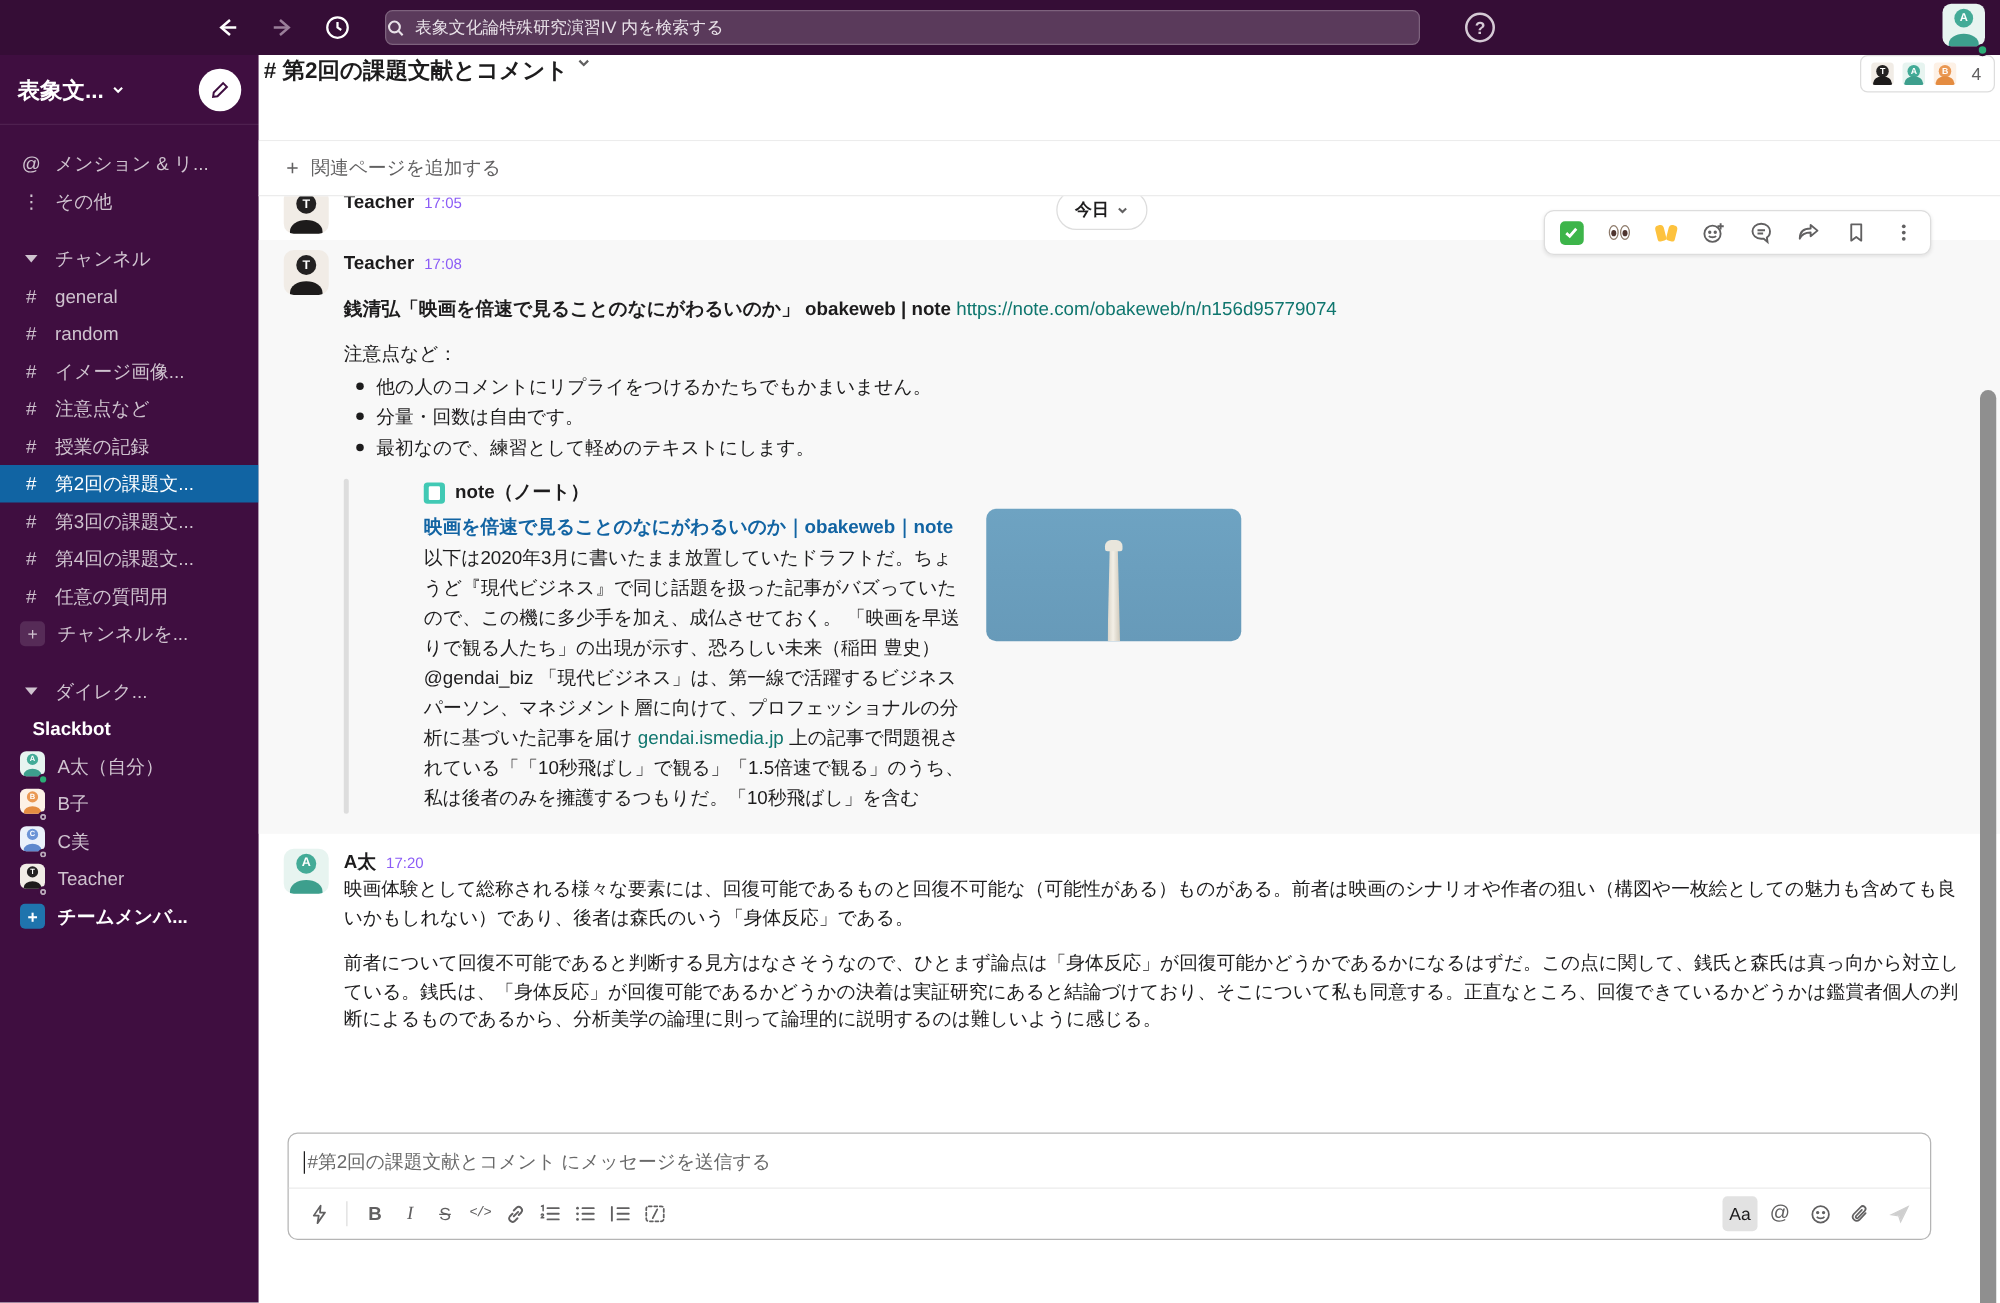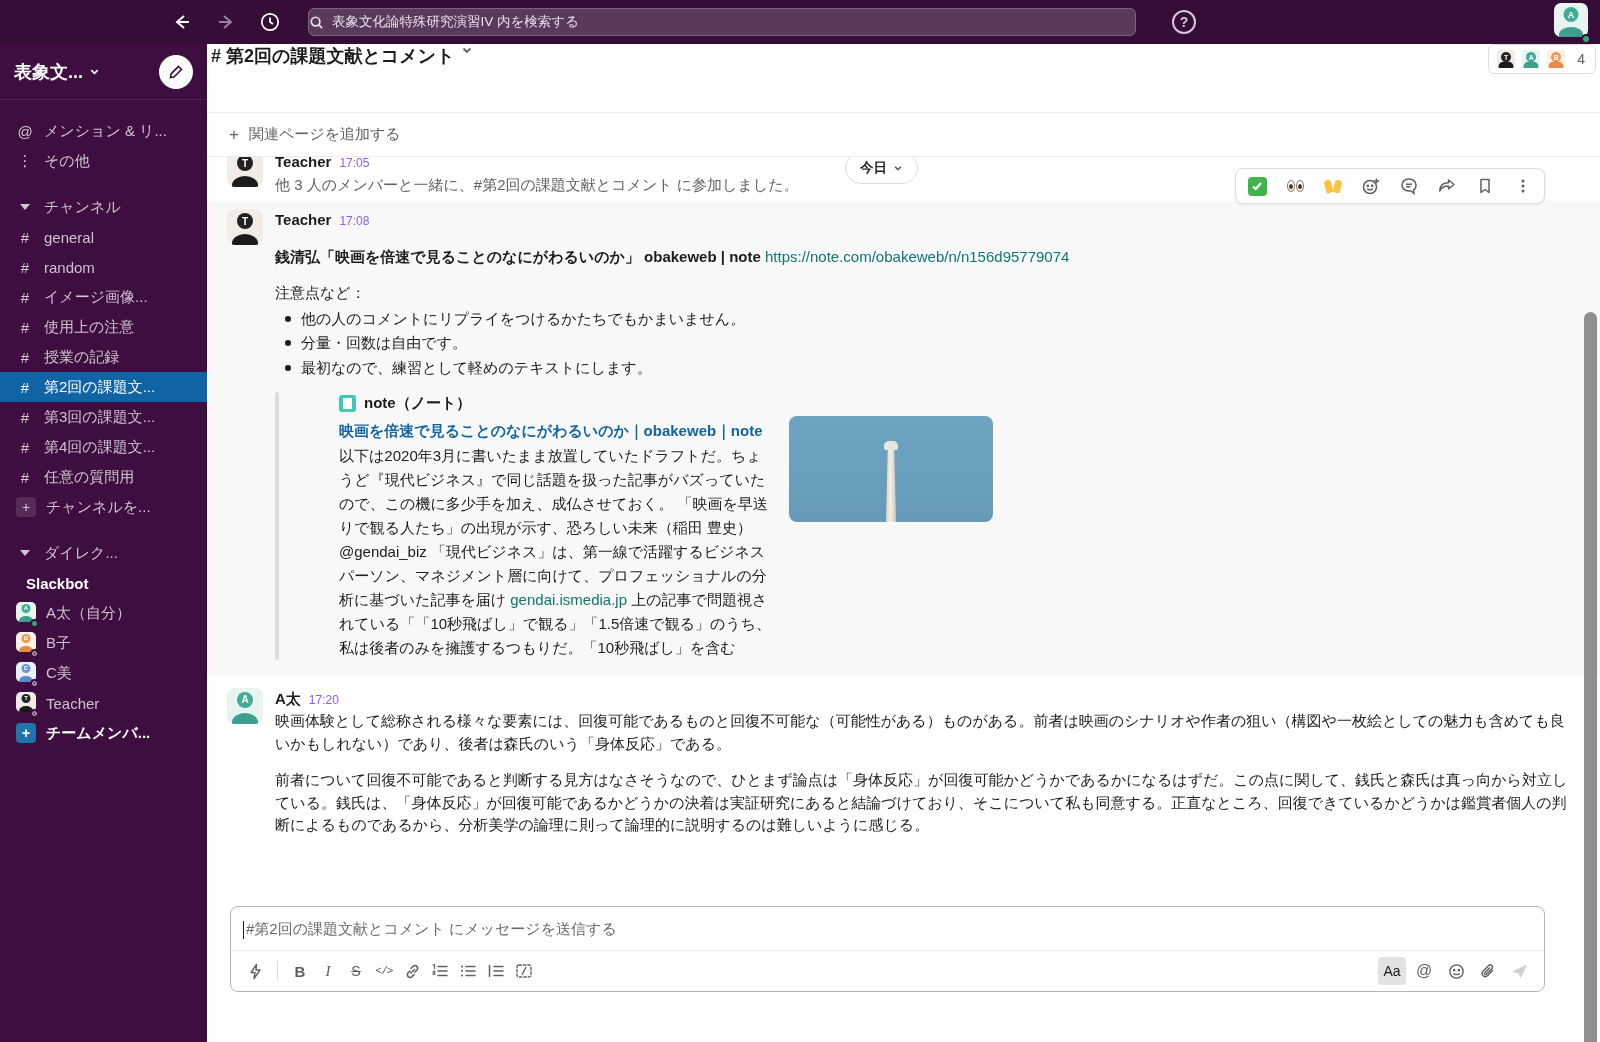--- a/index.html
+++ b/index.html
@@ -240,21 +240,21 @@
     <div class="srow">
         <span class="ico">#</span>
         <span>random</span>
       </div>
     <div class="srow">
         <span class="ico">#</span>
         <span>イメージ画像...</span>
       </div>
     <div class="srow">
         <span class="ico">#</span>
-        <span>使用上の注意</span>
+        <span>注意点など</span>
       </div>
     <div class="srow">
         <span class="ico">#</span>
         <span>授業の記録</span>
       </div>
     <div class="srow selected">
         <span class="ico">#</span>
         <span>第2回の課題文...</span>
       </div>
     <div class="srow">
@@ -406,21 +406,20 @@
     <div class="msg join-msg">
       <span class="pav s36 p-black">
           <span class="hd">T</span>
           <span class="bd"></span>
         </span>
       <div class="msg-body">
         <div class="msg-head">
           <span class="msg-name">Teacher</span>
           <span class="msg-time">17:05</span>
         </div>
-        <div class="join-text">他 3 人のメンバーと一緒に、#第2回の課題文献とコメント に参加しました。</div>
       </div>
     </div>
 
     <div class="msg hovered">
       <span class="pav s36 p-black">
           <span class="hd">T</span>
           <span class="bd"></span>
         </span>
       <div class="msg-body">
         <div class="msg-head">

